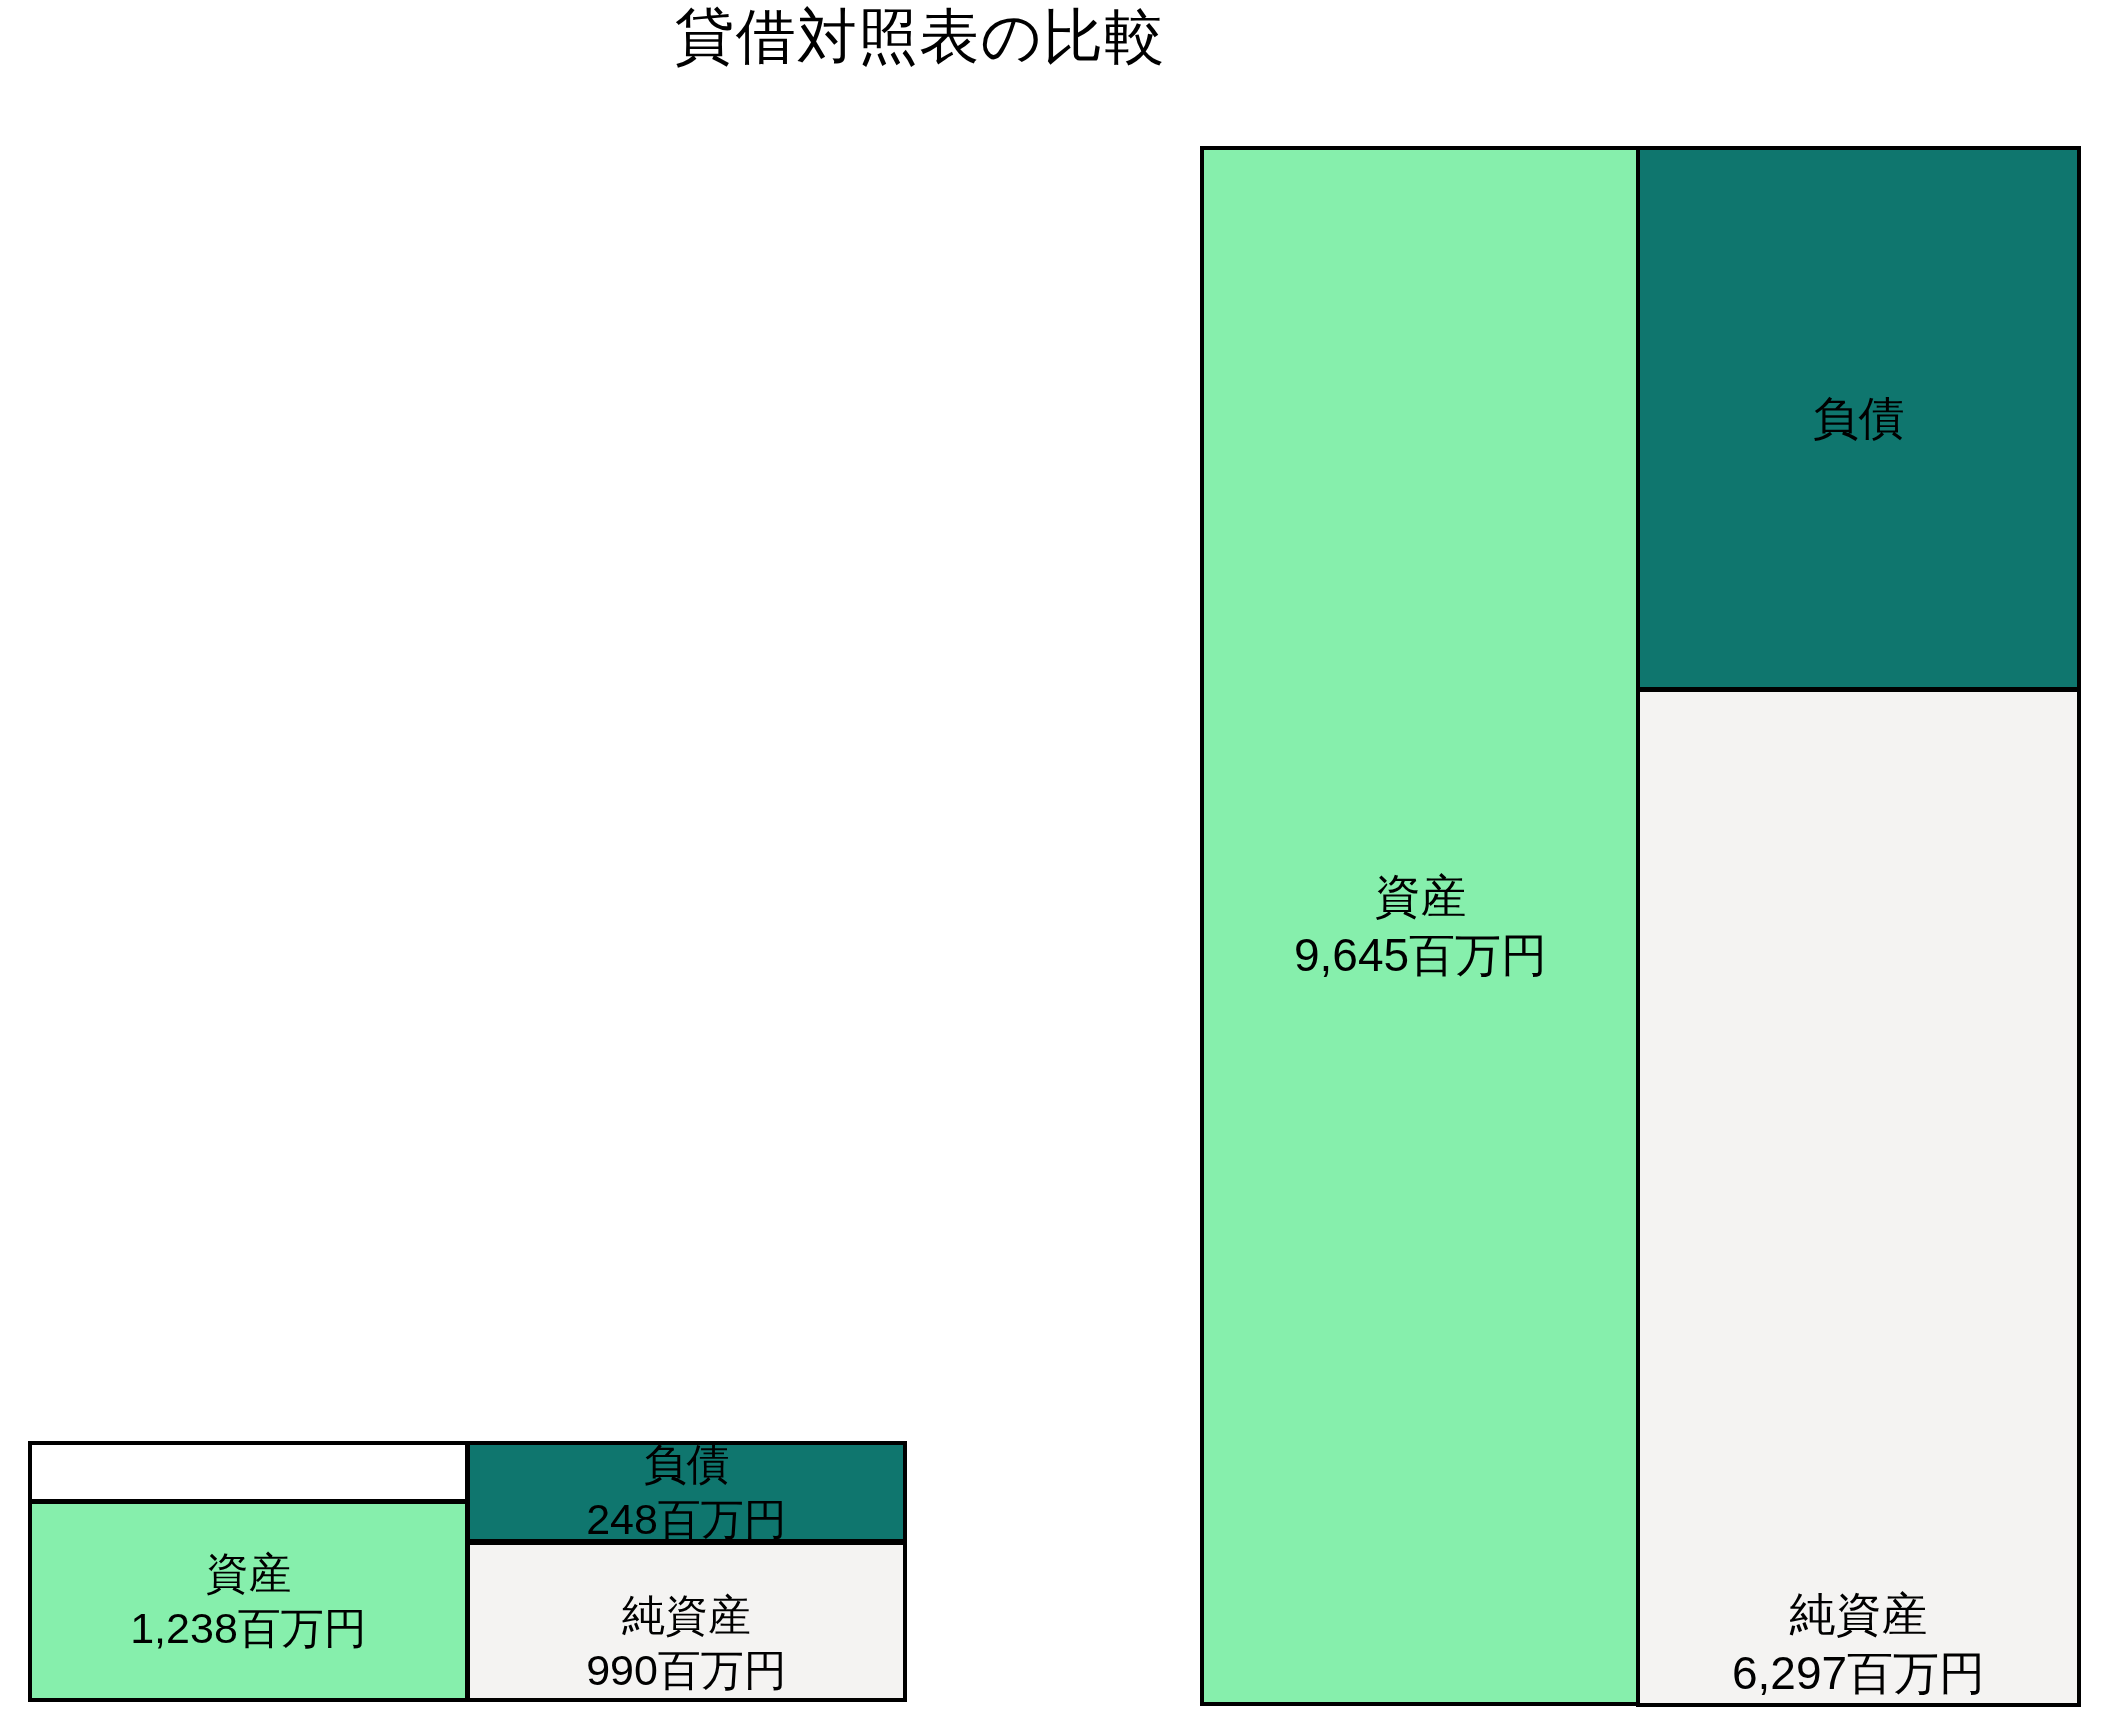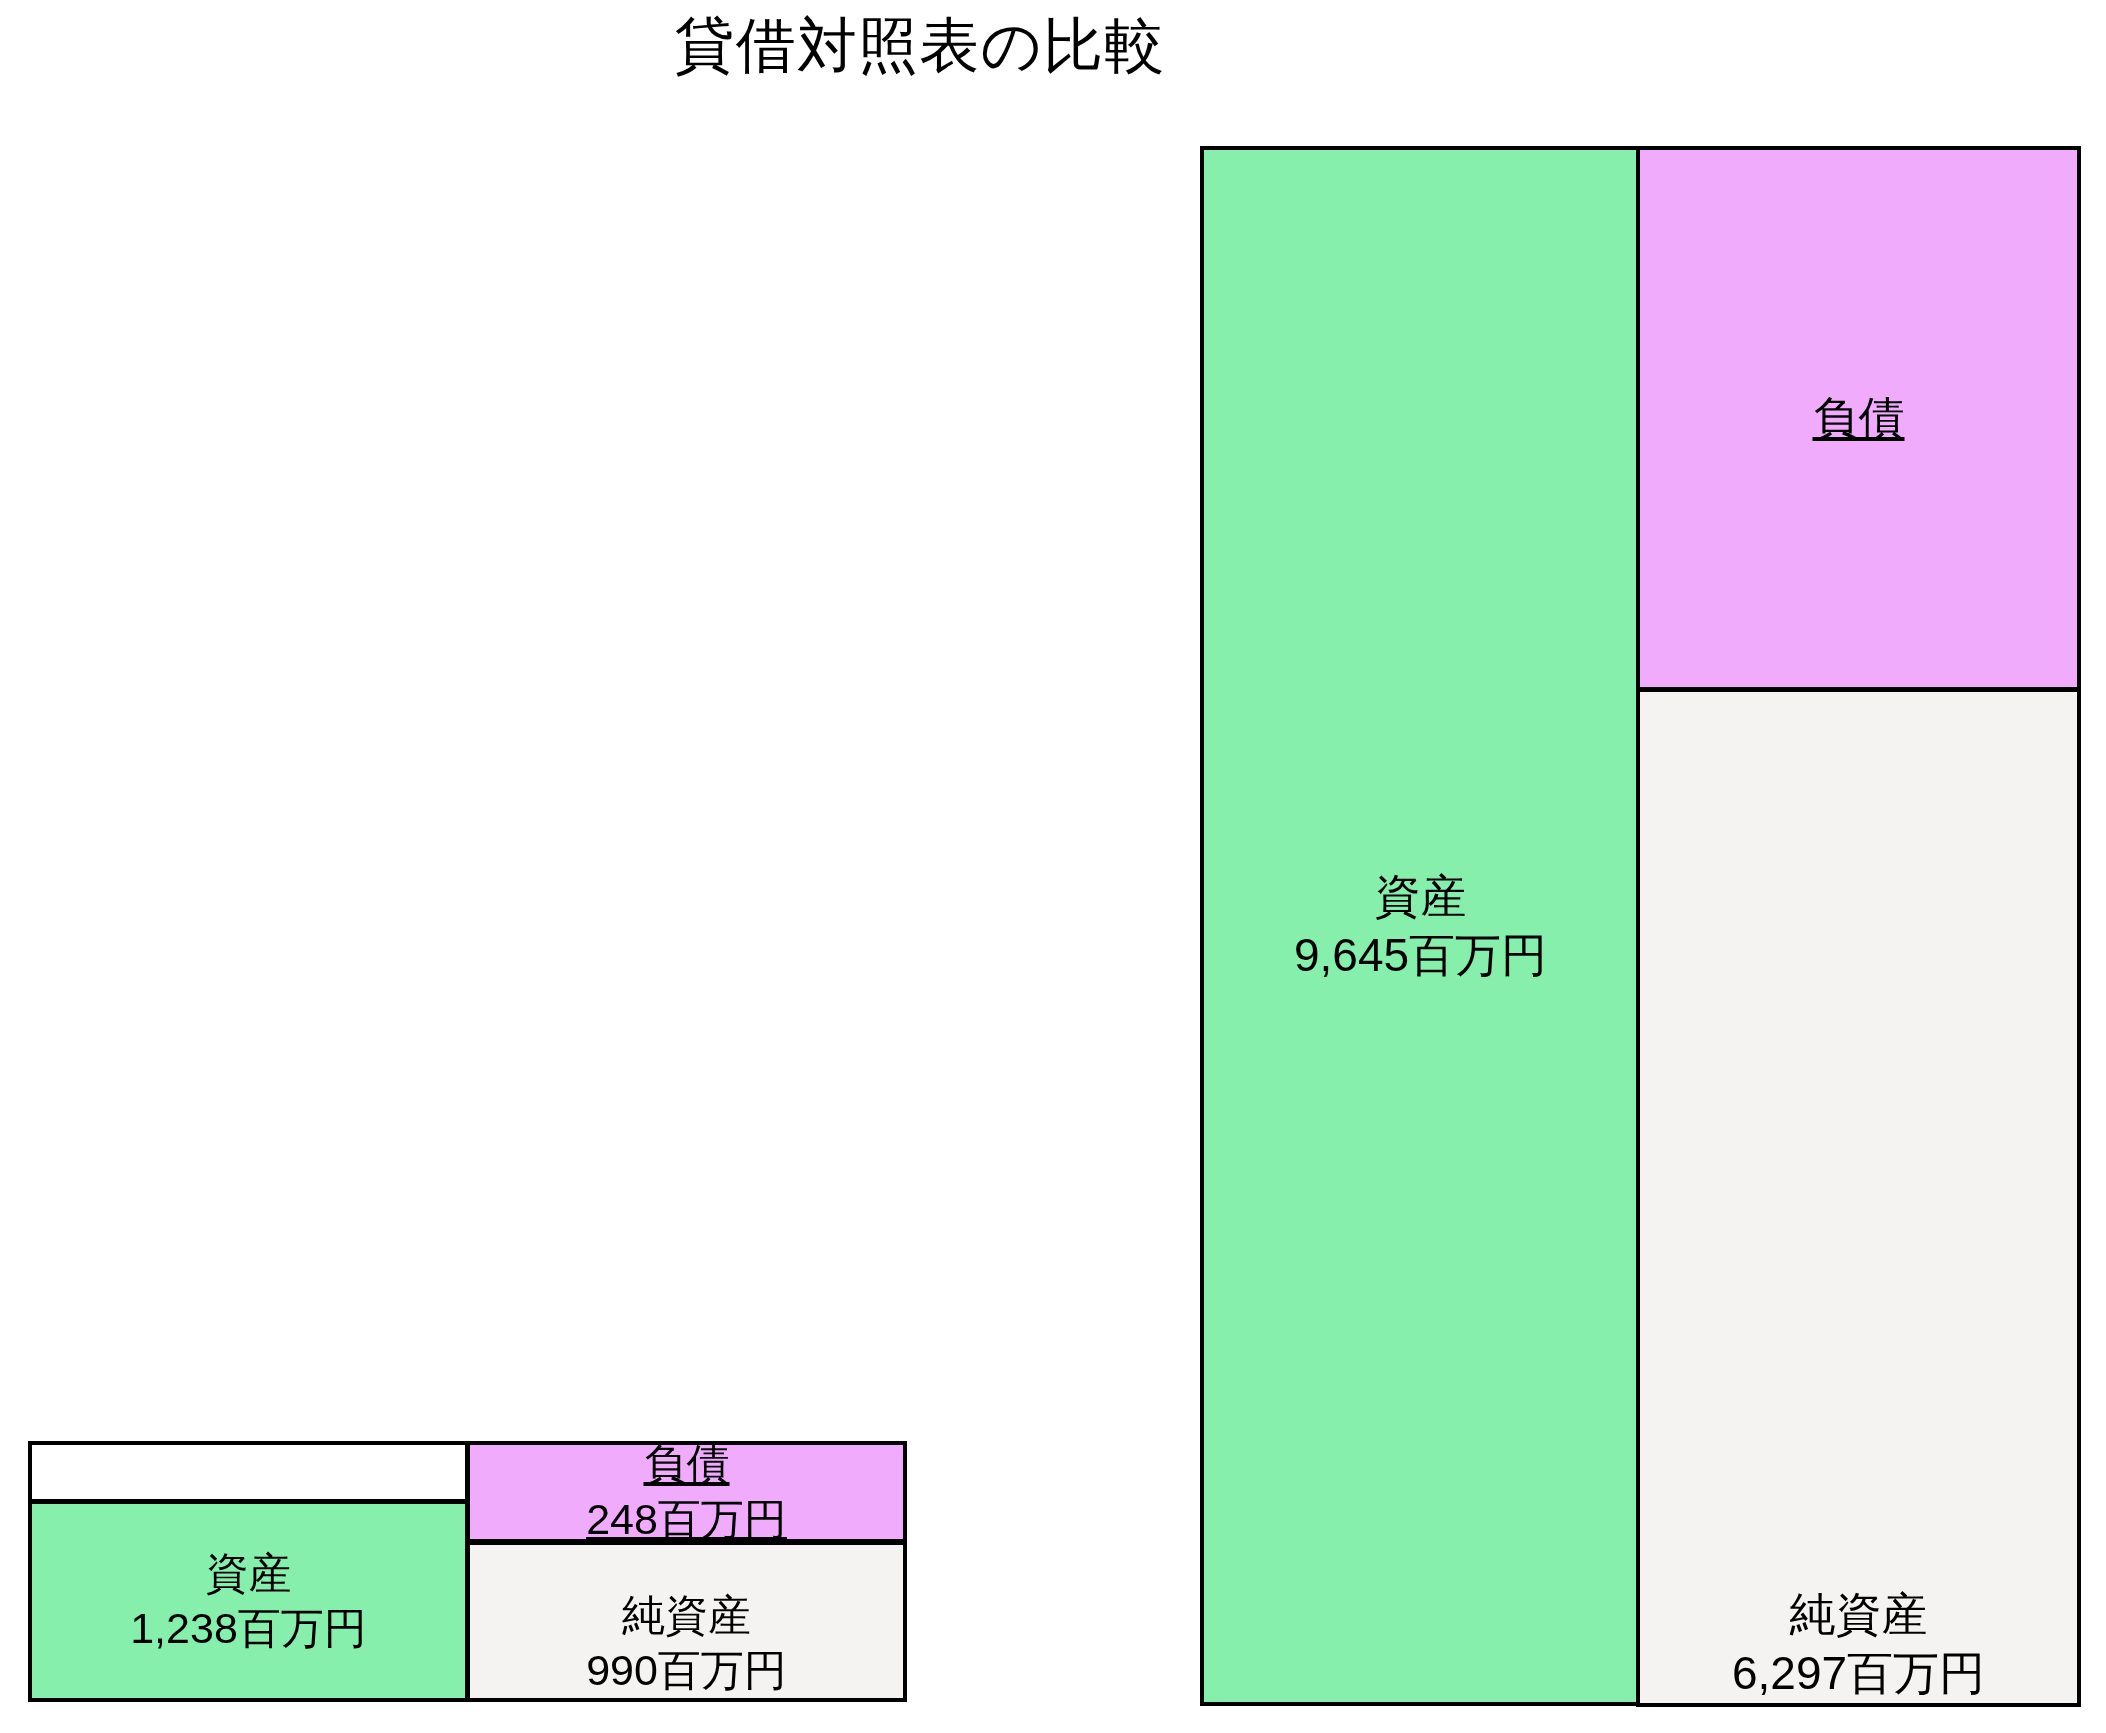--- a/index.html
+++ b/index.html
@@ -16,21 +16,21 @@
     width: 2107px;
     height: 1733px;
     background: #ffffff;
     overflow: hidden;
   }
 
   
   #chart-title {
     position: absolute;
     left: 0;
-    top: 13px;
+    top: 4px;
     width: 1840px;
     text-align: center;
     font-size: 60px;
     line-height: 1.1;
     letter-spacing: 0.02em;
     white-space: nowrap;
     color: #000000;
   }
 
   
@@ -54,21 +54,21 @@
   }
   .bs-label .cat { display: block; }
   .bs-label .val { display: block; }
 
   
   #chart-right .bs-label { font-size: 46px; }
   
   #chart-left .bs-label { font-size: 43px; }
 
   .fill-asset  { background: #86efac; }
-  .fill-liab   { background: #f0abfc; text-decoration: underline; }
+  .fill-liab   { background: #0f766e; }
   .fill-equity { background: #f4f3f2; align-items: flex-end; }
   .fill-empty  { background: #ffffff; }
 
   
   .z-base { z-index: 1; }
   .z-top  { z-index: 3; }
 </style>
 </head>
 <body>
 

